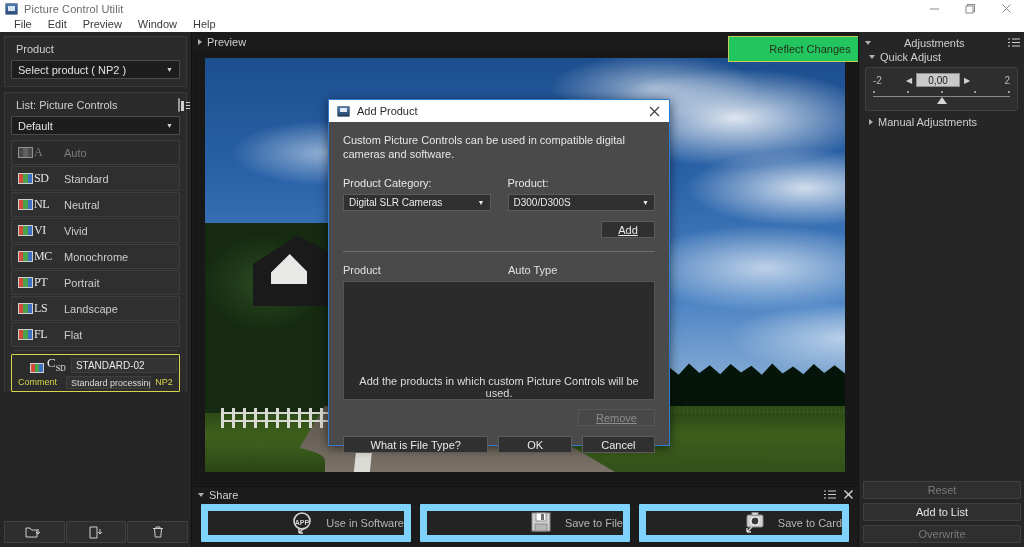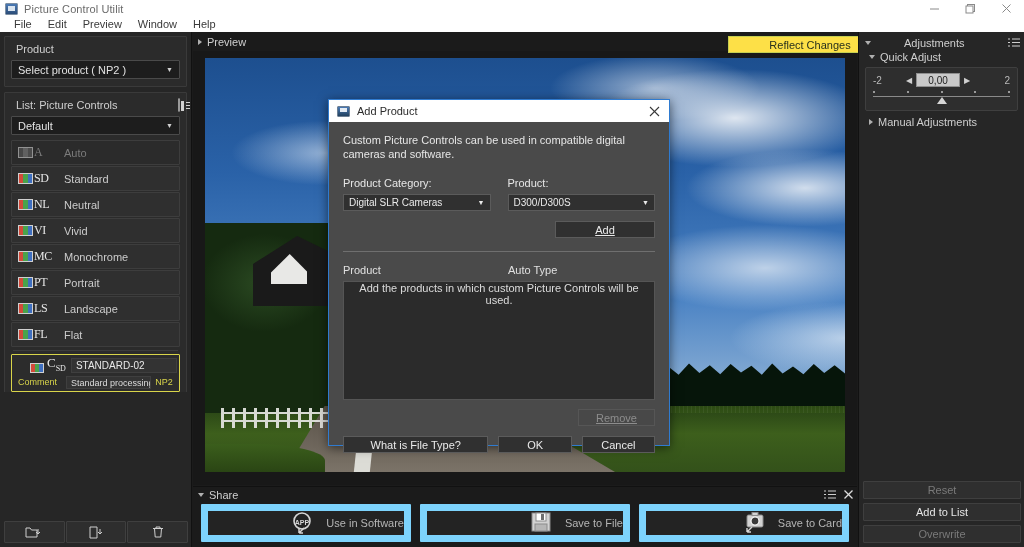--- a/index.html
+++ b/index.html
@@ -146,22 +146,22 @@
   }
   .preview-head{
     height:19px; display:flex; align-items:center; padding-left:5px;
     background:#1b1b1b; color:#cfcfcf; font-size:11px;
   }
   .tri{ display:inline-block; width:0;height:0; margin-right:5px;
         border-left:4px solid #b0b0b0; border-top:3px solid transparent; border-bottom:3px solid transparent; }
   .tri.down{ border-left:3px solid transparent;border-right:3px solid transparent;
              border-top:4px solid #b0b0b0; border-bottom:0; }
   .reflect-btn{
-    position:absolute; right:132px; top:36px; width:164px; height:17px;
-    background:#fde047; color:#27301c; font-size:11px;
+    position:absolute; right:132px; top:36px; width:164px; height:26px;
+    background:#22c55e; color:#27301c; font-size:11px;
     display:flex; align-items:center; justify-content:center; border:1px solid #c5cf52;
   }
   .hist-icon{
     position:absolute; right:110px; top:35px; width:20px; height:19px;
     background:#0d0d0d; border:1px solid #2e2e2e; overflow:hidden;
   }
   .zoomstrip{
     position:absolute; right:3px; top:35px; width:104px; height:19px;
     background:#141414; border:1px solid #303030;
     display:flex; align-items:center; padding:0 2px;
@@ -347,27 +347,27 @@
     height:17px; background:#303030; border:1px solid #5b5b5b;
     display:flex; align-items:center; padding:0 5px; font-size:10px; color:#eaeaea;
   }
   .dlg-combo .caret{ margin-left:auto; font-size:7px; }
   .dlg-btn{
     height:17px; background:#303030; border:1px solid #5b5b5b;
     display:flex; align-items:center; justify-content:center; font-size:11px; color:#eaeaea;
   }
   .dlg-btn.dim{ color:#8d8d8d; background:#484848; border-color:#565656;text-decoration:underline; }
   .addrow{ display:flex; justify-content:flex-end; margin-top:10px; }
-  .addrow .dlg-btn{ width:100px;text-decoration:underline; }
+  .addrow .dlg-btn{ width:54px;text-decoration:underline; }
   .dlg-hr{ height:1px; background:#6f6f6f; margin:13px 0 12px 0; }
   .tbl-head{ display:flex; font-size:11px; color:#e0e0e0; margin-bottom:5px; }
   .tbl-head .c1{ width:165px; }
   .tbl-box{
     height:119px; background:#2b2b2b; border:1px solid #555;
-    display:flex; align-items:flex-start; justify-content:center;
+    display:flex; align-items:flex-end; justify-content:center;
     font-size:11px; color:#dcdcdc; text-align:center; padding:0 12px;
   }
   .removerow{ display:flex; justify-content:flex-end; margin-top:9px; }
   .removerow .dlg-btn{ width:77px; }
   .dlg-foot{ display:flex; gap:10px; margin-top:10px; }
   .dlg-foot .wft{ width:153px; }
   .dlg-foot .ok{ width:77px; }
   .dlg-foot .cancel{ width:77px; }
 </style>
 </head>

